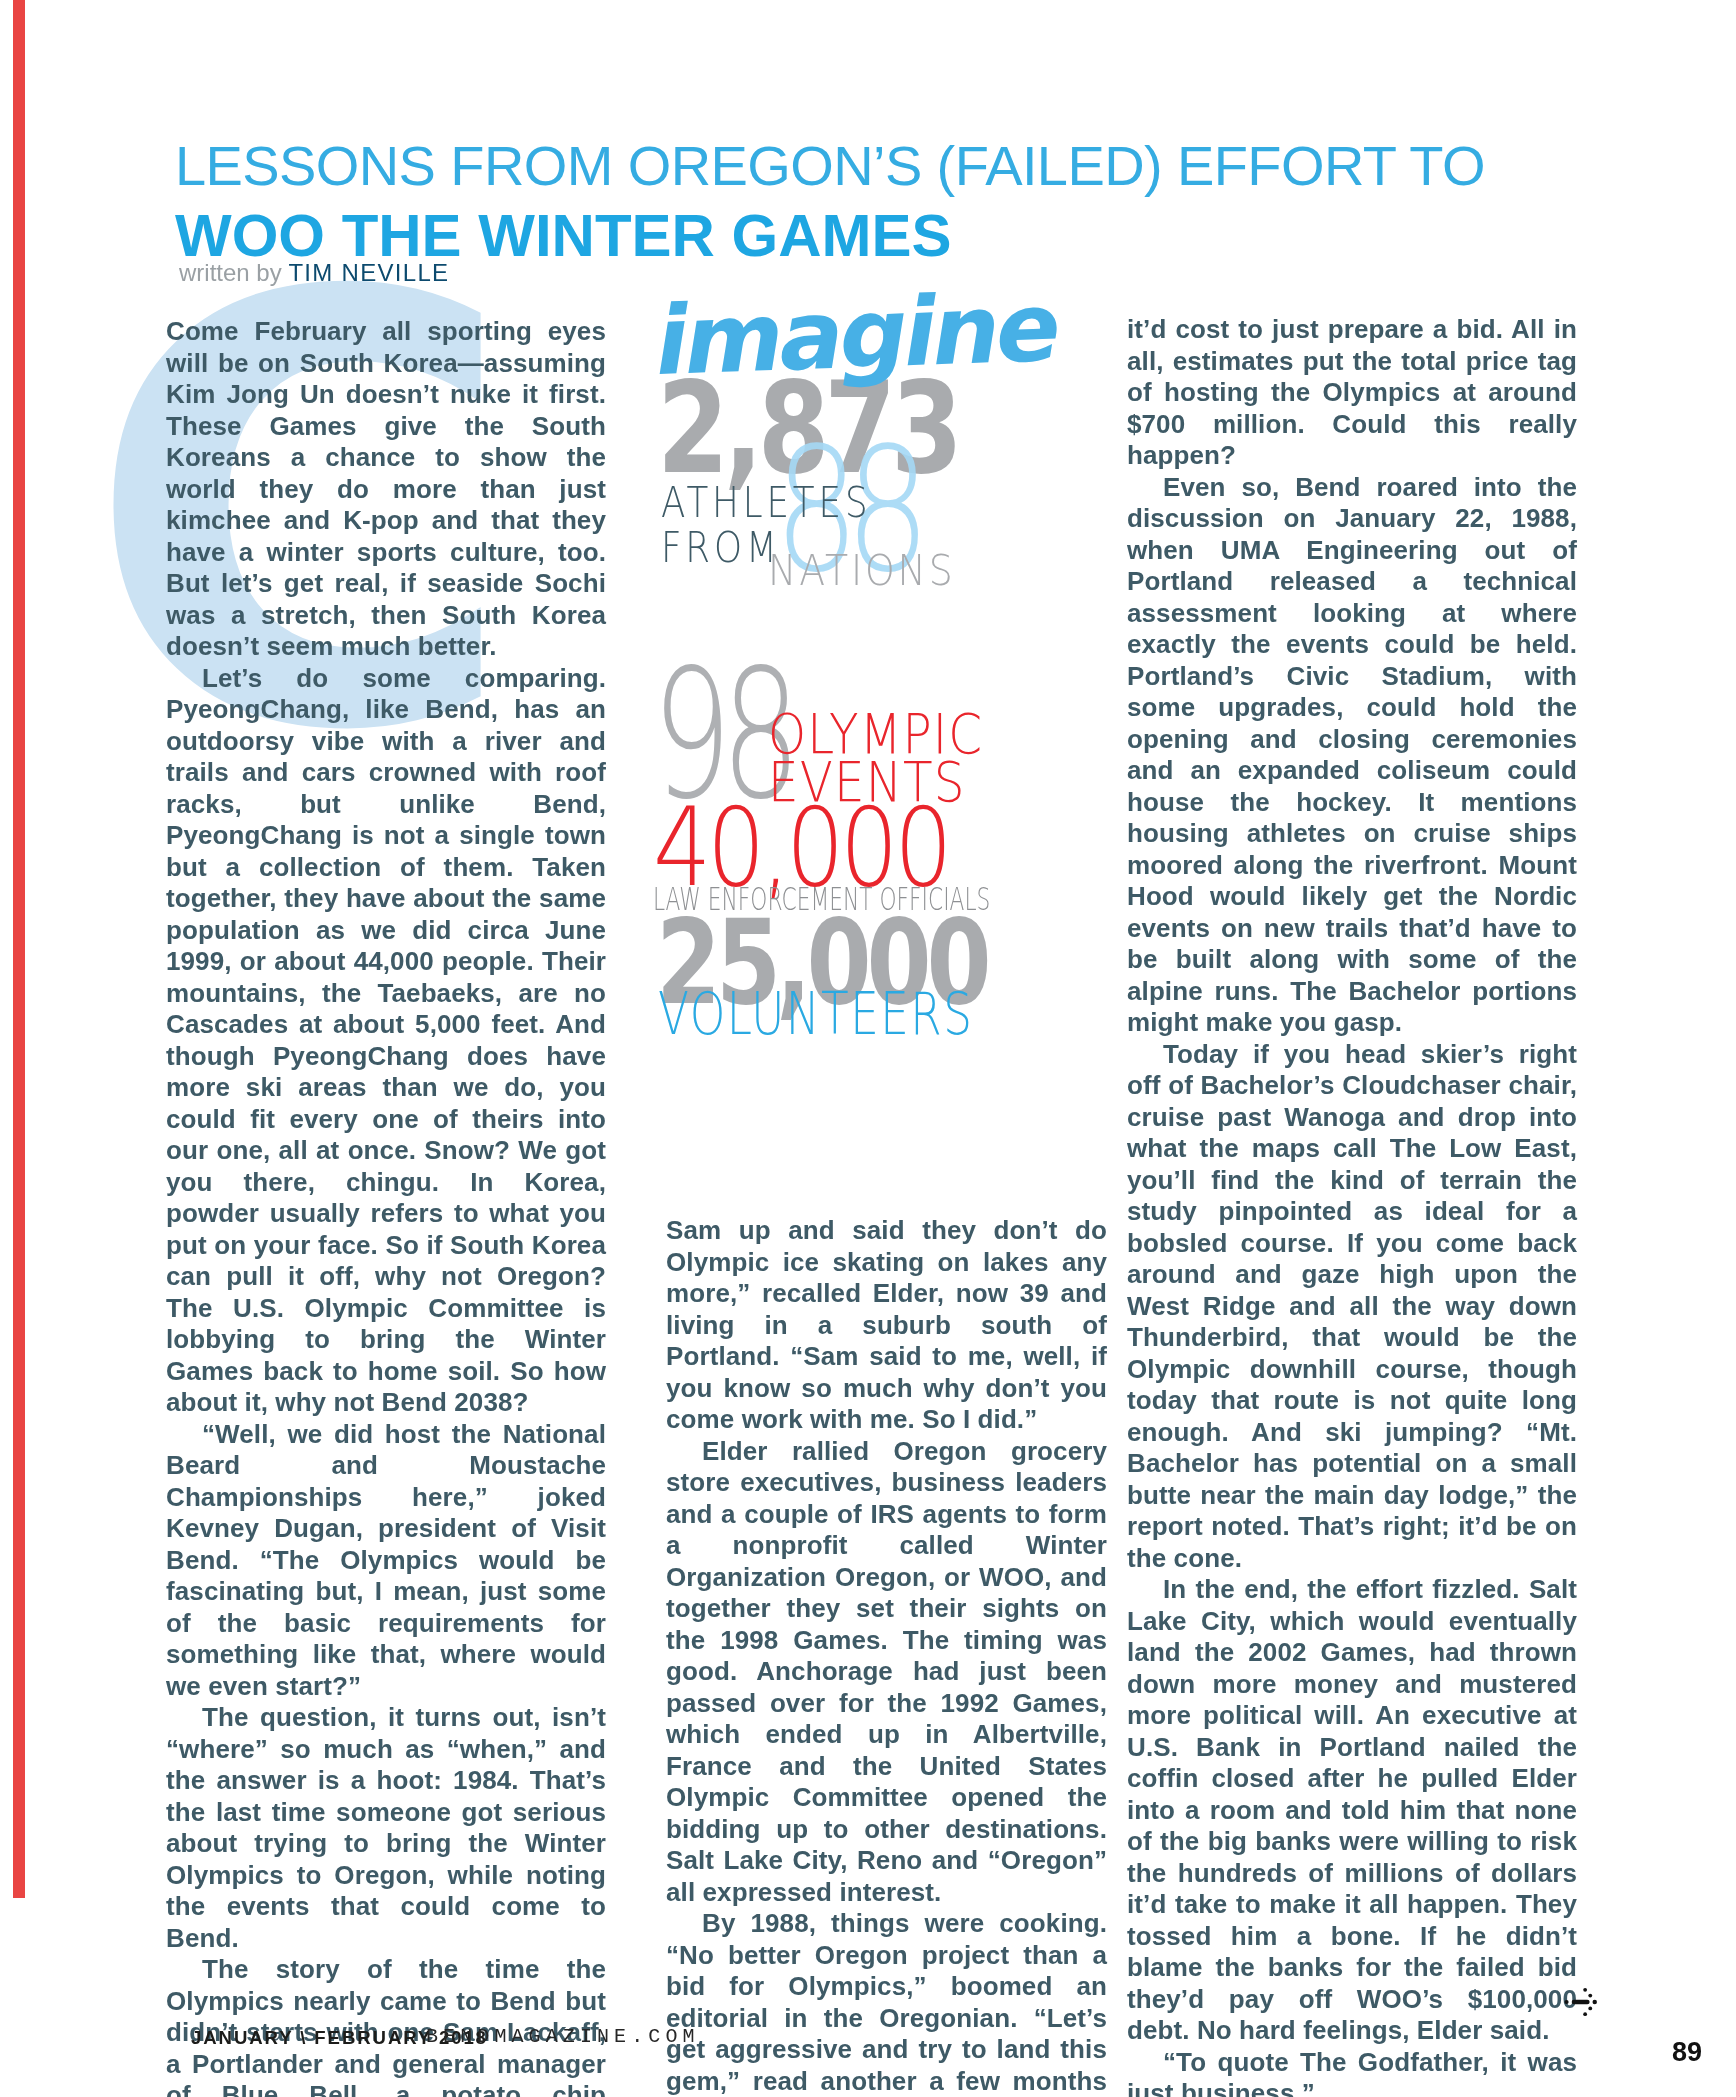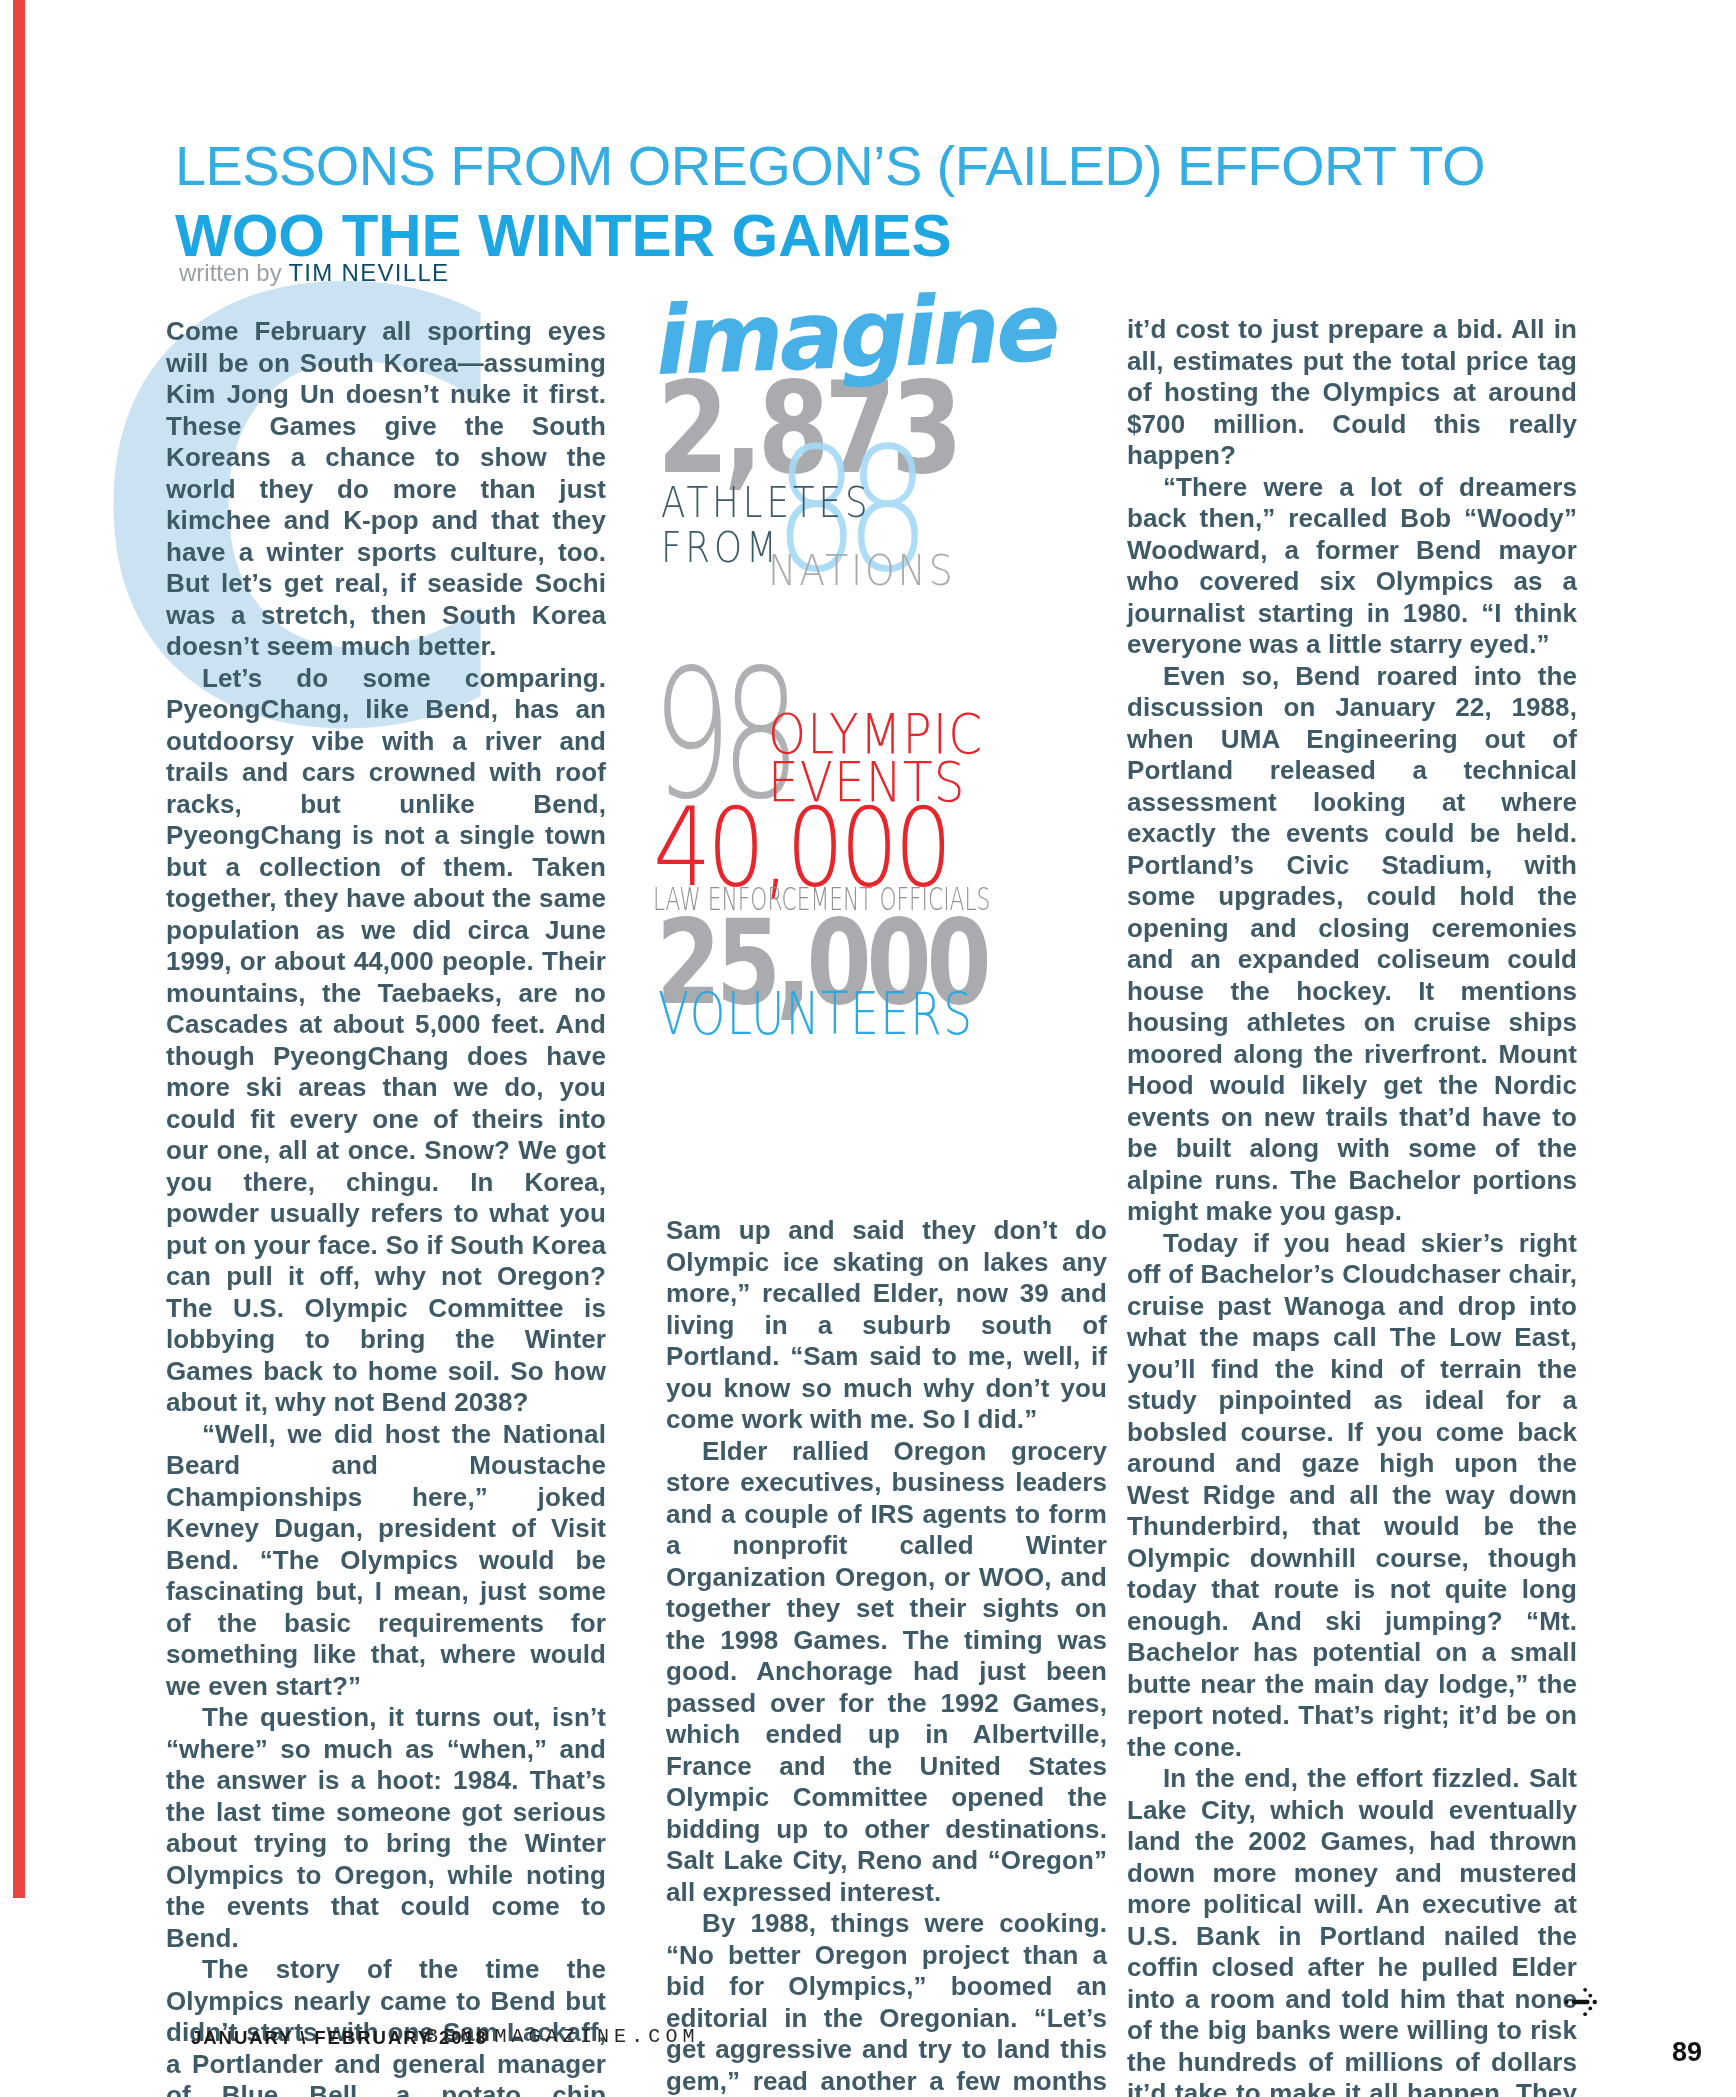--- a/index.html
+++ b/index.html
@@ -102,21 +102,20 @@
       <div class="ig-25000">25,000</div>
       <div class="ig-volunteers">VOLUNTEERS</div>
     </div>
     <p>Sam up and said they don’t do Olympic ice skating on lakes any more,” recalled Elder, now 39 and living in a suburb south of Portland. “Sam said to me, well, if you know so much why don’t you come work with me. So I did.”</p>
     <p class="indent">Elder rallied Oregon grocery store executives, business leaders and a couple of IRS agents to form a nonprofit called Winter Organization Oregon, or WOO, and together they set their sights on the 1998 Games. The timing was good. Anchorage had just been passed over for the 1992 Games, which ended up in Albertville, France and the United States Olympic Committee opened the bidding up to other destinations. Salt Lake City, Reno and “Oregon” all expressed interest.</p>
     <p class="indent">By 1988, things were cooking. “No better Oregon project than a bid for Olympics,” boomed an editorial in the Oregonian. “Let’s get aggressive and try to land this gem,” read another a few months later. A survey of 300 mostly-Portland residents found 80 percent of respondents would favor hosting the Games. Lawmakers in Salem freed up $300,000 in matching funds to go toward the estimated $1 million</p>
   </div>
 
   <div class="col col3">
     <p>it’d cost to just prepare a bid. All in all, estimates put the total price tag of hosting the Olympics at around $700 million. Could this really happen?</p>
-    <p class="indent">“There were a lot of dreamers back then,” recalled Bob “Woody” Woodward, a former Bend mayor who covered six Olympics as a journalist starting in 1980. “I think everyone was a little starry eyed.”</p>
     <p class="indent">Even so, Bend roared into the discussion on January 22, 1988, when UMA Engineering out of Portland released a technical assessment looking at where exactly the events could be held. Portland’s Civic Stadium, with some upgrades, could hold the opening and closing ceremonies and an expanded coliseum could house the hockey. It mentions housing athletes on cruise ships moored along the riverfront. Mount Hood would likely get the Nordic events on new trails that’d have to be built along with some of the alpine runs. The Bachelor portions might make you gasp.</p>
     <p class="indent">Today if you head skier’s right off of Bachelor’s Cloudchaser chair, cruise past Wanoga and drop into what the maps call The Low East, you’ll find the kind of terrain the study pinpointed as ideal for a bobsled course. If you come back around and gaze high upon the West Ridge and all the way down Thunderbird, that would be the Olympic downhill course, though today that route is not quite long enough. And ski jumping? “Mt. Bachelor has potential on a small butte near the main day lodge,” the report noted. That’s right; it’d be on the cone.</p>
     <p class="indent">In the end, the effort fizzled. Salt Lake City, which would eventually land the 2002 Games, had thrown down more money and mustered more political will. An executive at U.S. Bank in Portland nailed the coffin closed after he pulled Elder into a room and told him that none of the big banks were willing to risk the hundreds of millions of dollars it’d take to make it all happen. They tossed him a bone. If he didn’t blame the banks for the failed bid they’d pay off WOO’s $100,000 debt. No hard feelings, Elder said.</p>
     <p class="indent">“To quote The Godfather, it was just business.”</p>
 
   </div>
 
   <div class="footer-issue">JANUARY \ FEBRUARY 2018</div>
   <div class="footer-site">BENDMAGAZINE.COM</div>
 

